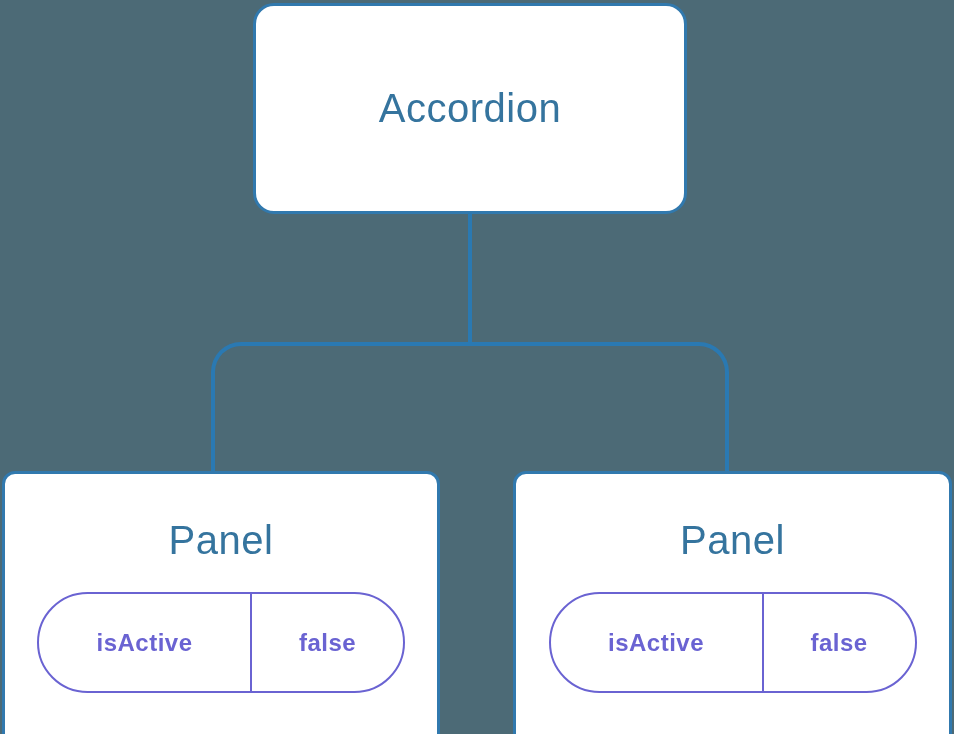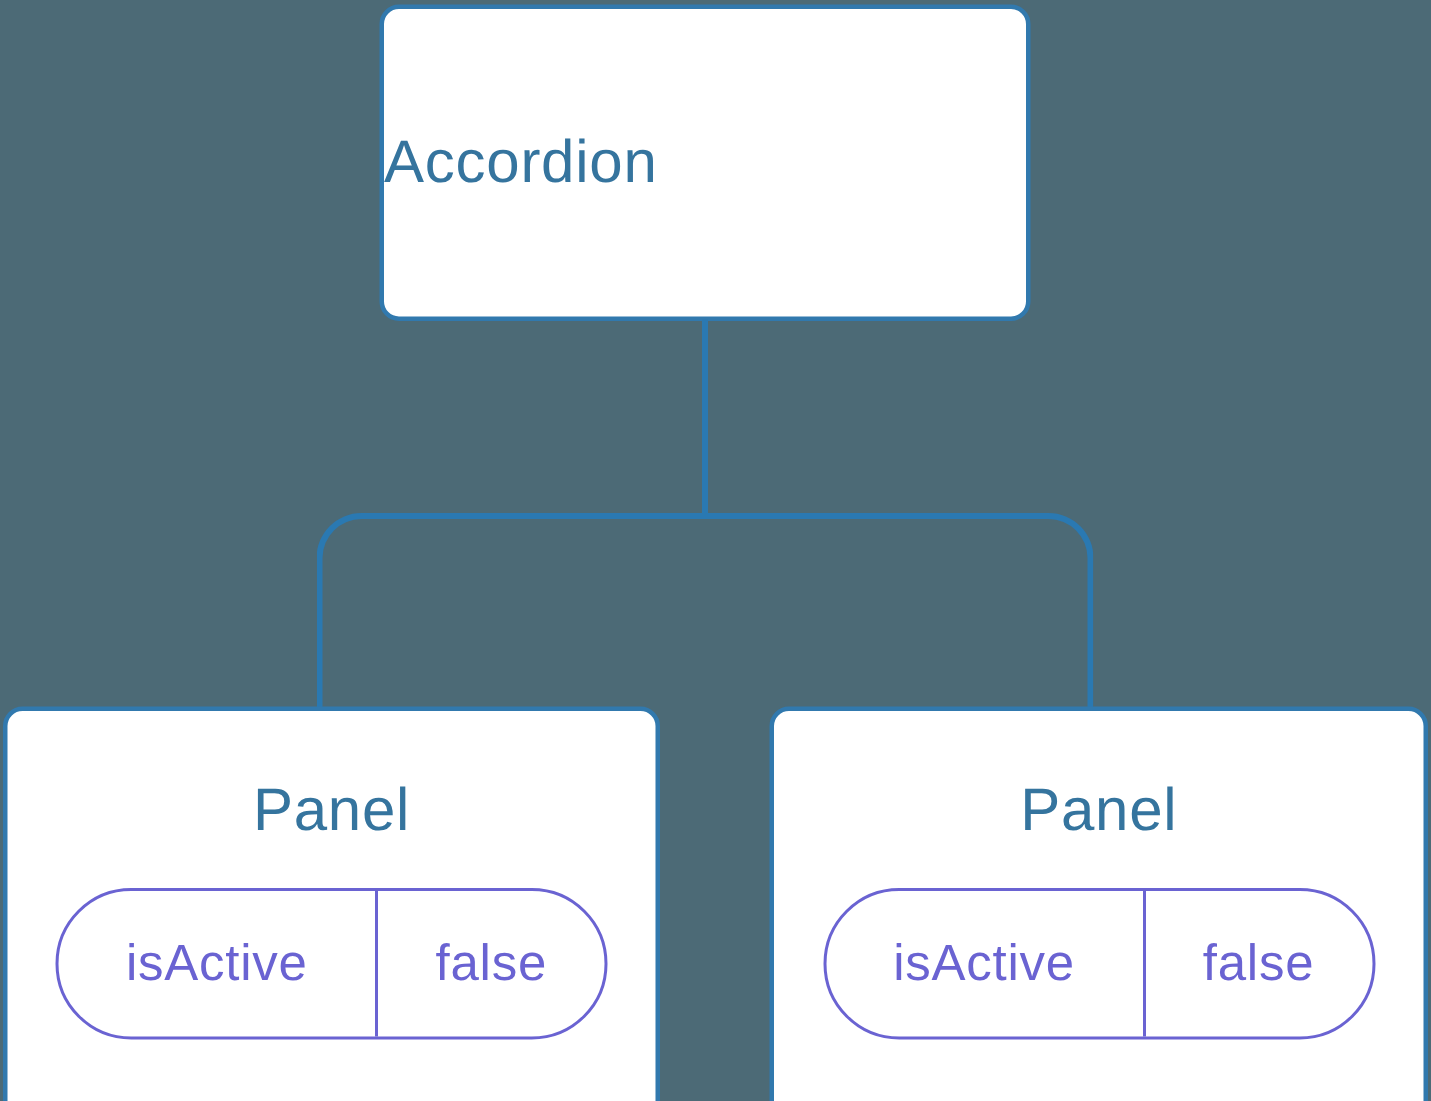--- a/index.html
+++ b/index.html
@@ -35,20 +35,22 @@
     letter-spacing: 0.5px;
     text-align: center;
   }
   .root-node {
     left: 253px;
     top: 3px;
     width: 434px;
     height: 211px;
     display: flex;
     align-items: center;
+    justify-content: center;
+    border-radius: 21px;
   }
   .stem {
     position: absolute;
     left: 468px;
     top: 213px;
     width: 4px;
     height: 133px;
     background: var(--connector);
   }
   .bracket {
@@ -83,22 +85,23 @@
     border-radius: 999px;
     display: flex;
     align-items: stretch;
     background: var(--box-fill);
   }
   .pill-cell {
     display: flex;
     align-items: center;
     justify-content: center;
     color: var(--pill-text);
-    font-size: 34px;
+    font-size: 24px;
     letter-spacing: 0.5px;
+    font-weight: bold;
   }
   .pill-key   { flex: 0 0 58%; }
   .pill-value { flex: 1 1 auto; border-left: 2.5px solid var(--pill-border); }
 </style>
 </head>
 <body>
 
 <div class="canvas">
 
   <div class="node root-node">

